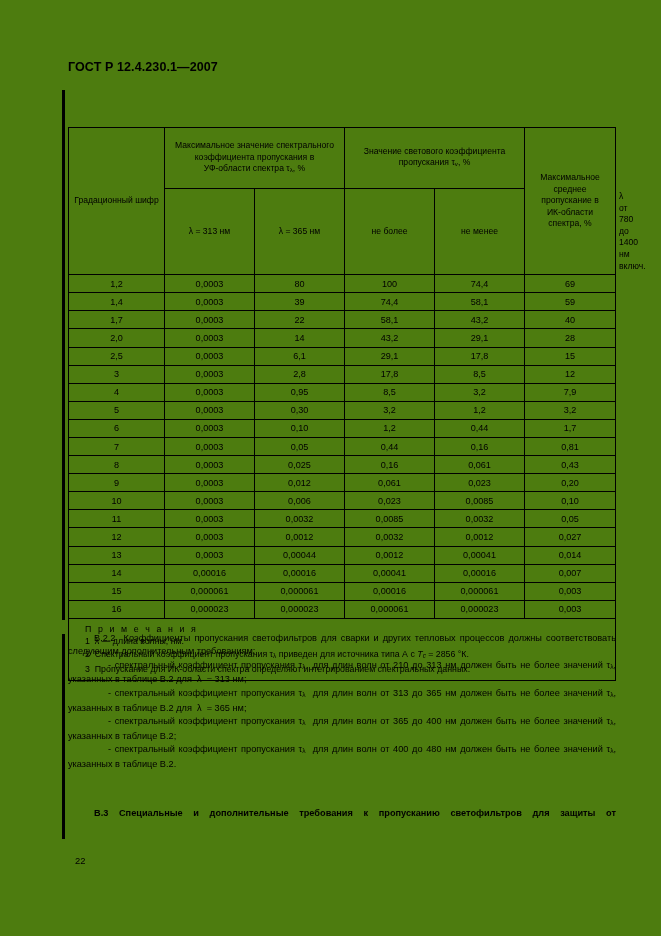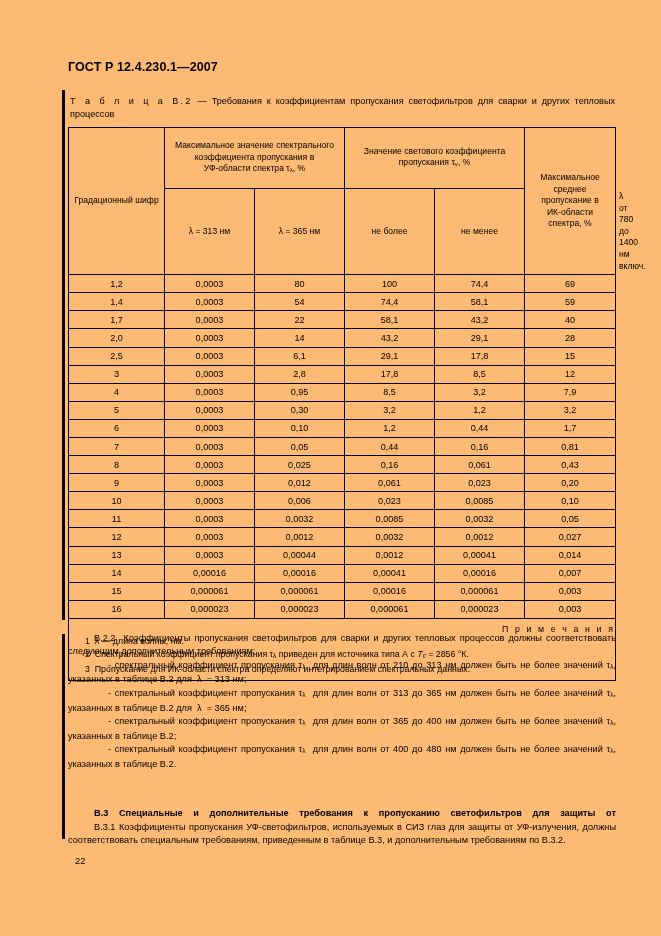--- a/index.html
+++ b/index.html
@@ -11,21 +11,21 @@
     width: 661px;
     height: 936px;
     position: relative;
     font-family: "Liberation Sans", sans-serif;
     color: #000000;
     overflow: hidden;
   }
   .page {
     position: absolute;
     inset: 0;
-    background: #fdba74;
+    background: #4d7c0f;
   }
 
   
   .change-bar {
     position: absolute;
     left: 62px;
     width: 2.5px;
     background: #000;
   }
   .cb-1 { top: 90px;  height: 120px; }
@@ -88,21 +88,21 @@
   .row-first td { border-top: 1.6px solid #000; }
   .notes-cell {
     text-align: left !important;
     vertical-align: top !important;
     padding: 4px 0 5px 16px !important;
     font-size: 8.8px !important;
     line-height: 12.4px;
     height: auto !important;
     border-top: 1.6px solid #000 !important;
   }
-  .notes-title { letter-spacing: 2.1px; text-align: right; }
+  .notes-title { letter-spacing: 2.1px; }
   .notes-line { white-space: nowrap; }
   sub.lam { font-size: 0.72em; vertical-align: -0.22em; }
   i.ital { font-style: italic; }
 
   
   .body-block {
     position: absolute;
     left: 68px;
     width: 548px;
     font-size: 9.2px;
@@ -130,23 +130,20 @@
 <body>
 
 <div class="page">
 
   <div class="change-bar cb-1"></div>
   <div class="change-bar cb-2"></div>
   <div class="change-bar cb-3"></div>
 
   <div class="doc-header">ГОСТ Р 12.4.230.1—2007</div>
 
-  <div class="tbl-caption">
-    <span class="sp-letters">Т а б л и ц а  В.2</span><span> — </span><span>Требования к коэффициентам пропускания светофильтров для сварки и других тепловых процессов</span>
-  </div>
 
   <div class="tbl-wrap">
     <table class="main">
       <colgroup>
         <col style="width:96px">
         <col style="width:90px">
         <col style="width:90px">
         <col style="width:90px">
         <col style="width:90px">
         <col style="width:91px">
@@ -179,21 +176,21 @@
             <td>1,2</td>
             <td>0,0003</td>
             <td>80</td>
             <td>100</td>
             <td>74,4</td>
             <td>69</td>
           </tr>
           <tr>
             <td>1,4</td>
             <td>0,0003</td>
-            <td>54</td>
+            <td>39</td>
             <td>74,4</td>
             <td>58,1</td>
             <td>59</td>
           </tr>
           <tr>
             <td>1,7</td>
             <td>0,0003</td>
             <td>22</td>
             <td>58,1</td>
             <td>43,2</td>
@@ -347,18 +344,17 @@
     <p class="para dash">- спектральный коэффициент пропускания τ<sub class="lam">λ</sub>&nbsp; для длин волн от 210 до 313 нм должен быть не более значений τ<sub class="lam">λ</sub>, указанных в таблице В.2 для&nbsp; λ&nbsp; = 313 нм;</p>
 
     <p class="para dash">- спектральный коэффициент пропускания τ<sub class="lam">λ</sub>&nbsp; для длин волн от 313 до 365 нм должен быть не более значений τ<sub class="lam">λ</sub>, указанных в таблице В.2 для&nbsp; λ&nbsp; = 365 нм;</p>
 
     <p class="para dash">- спектральный коэффициент пропускания τ<sub class="lam">λ</sub>&nbsp; для длин волн от 365 до 400 нм должен быть не более значений τ<sub class="lam">λ</sub>, указанных в таблице В.2;</p>
 
     <p class="para dash">- спектральный коэффициент пропускания τ<sub class="lam">λ</sub>&nbsp; для длин волн от 400 до 480 нм должен быть не более значений τ<sub class="lam">λ</sub>, указанных в таблице В.2.</p>
 
     <p class="para ind bold just-stretch">В.3 Специальные и дополнительные требования к пропусканию светофильтров для защиты от</p>
 
-    <p class="para ind">В.3.1  Коэффициенты пропускания УФ-светофильтров, используемых в СИЗ глаз для защиты от УФ-излучения, должны соответствовать специальным требованиям, приведенным в таблице В.3, и дополнительным требованиям по В.3.2.</p>
   </div>
 
   <div class="page-num">22</div>
 
 </div>
 
 </body></html>

